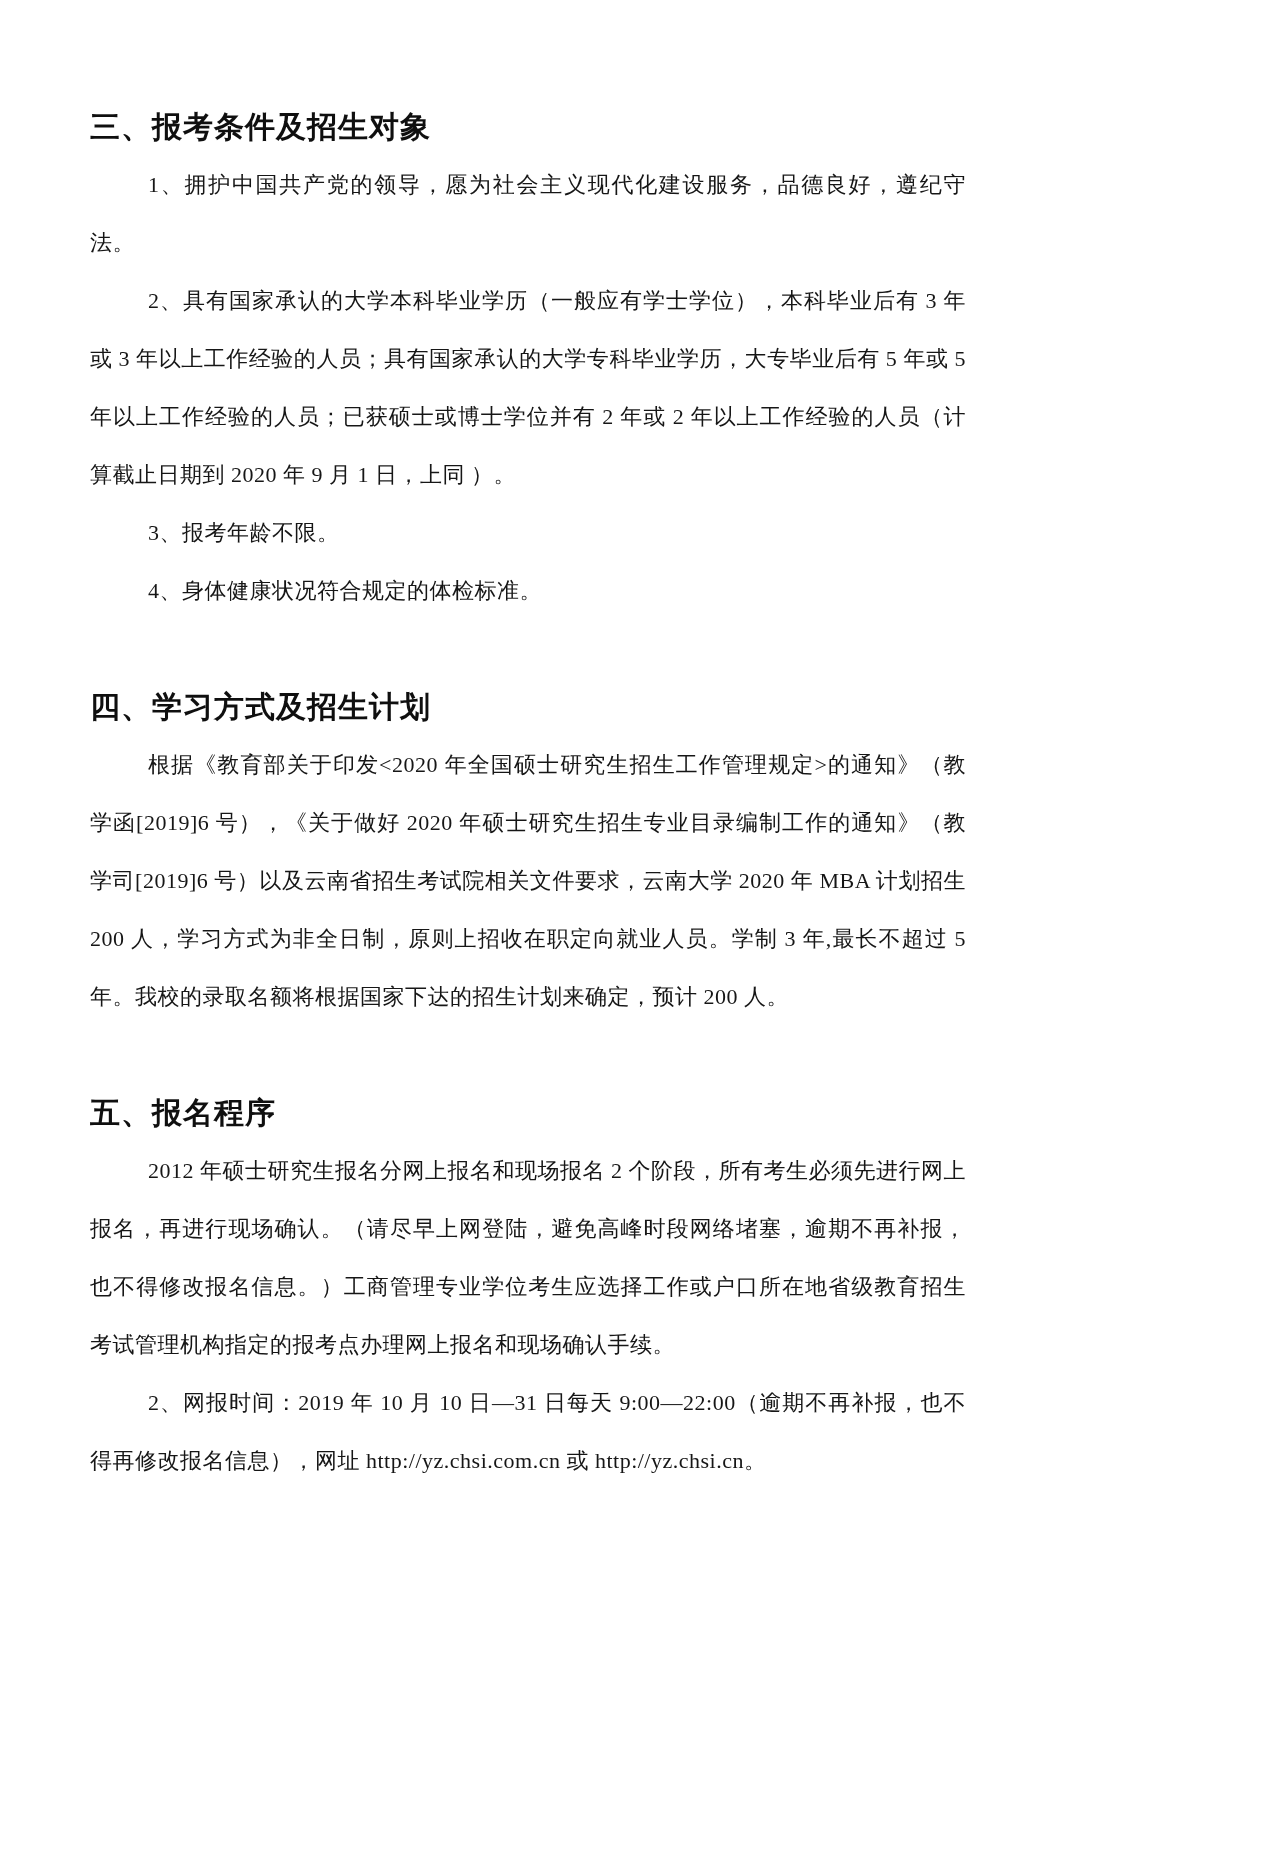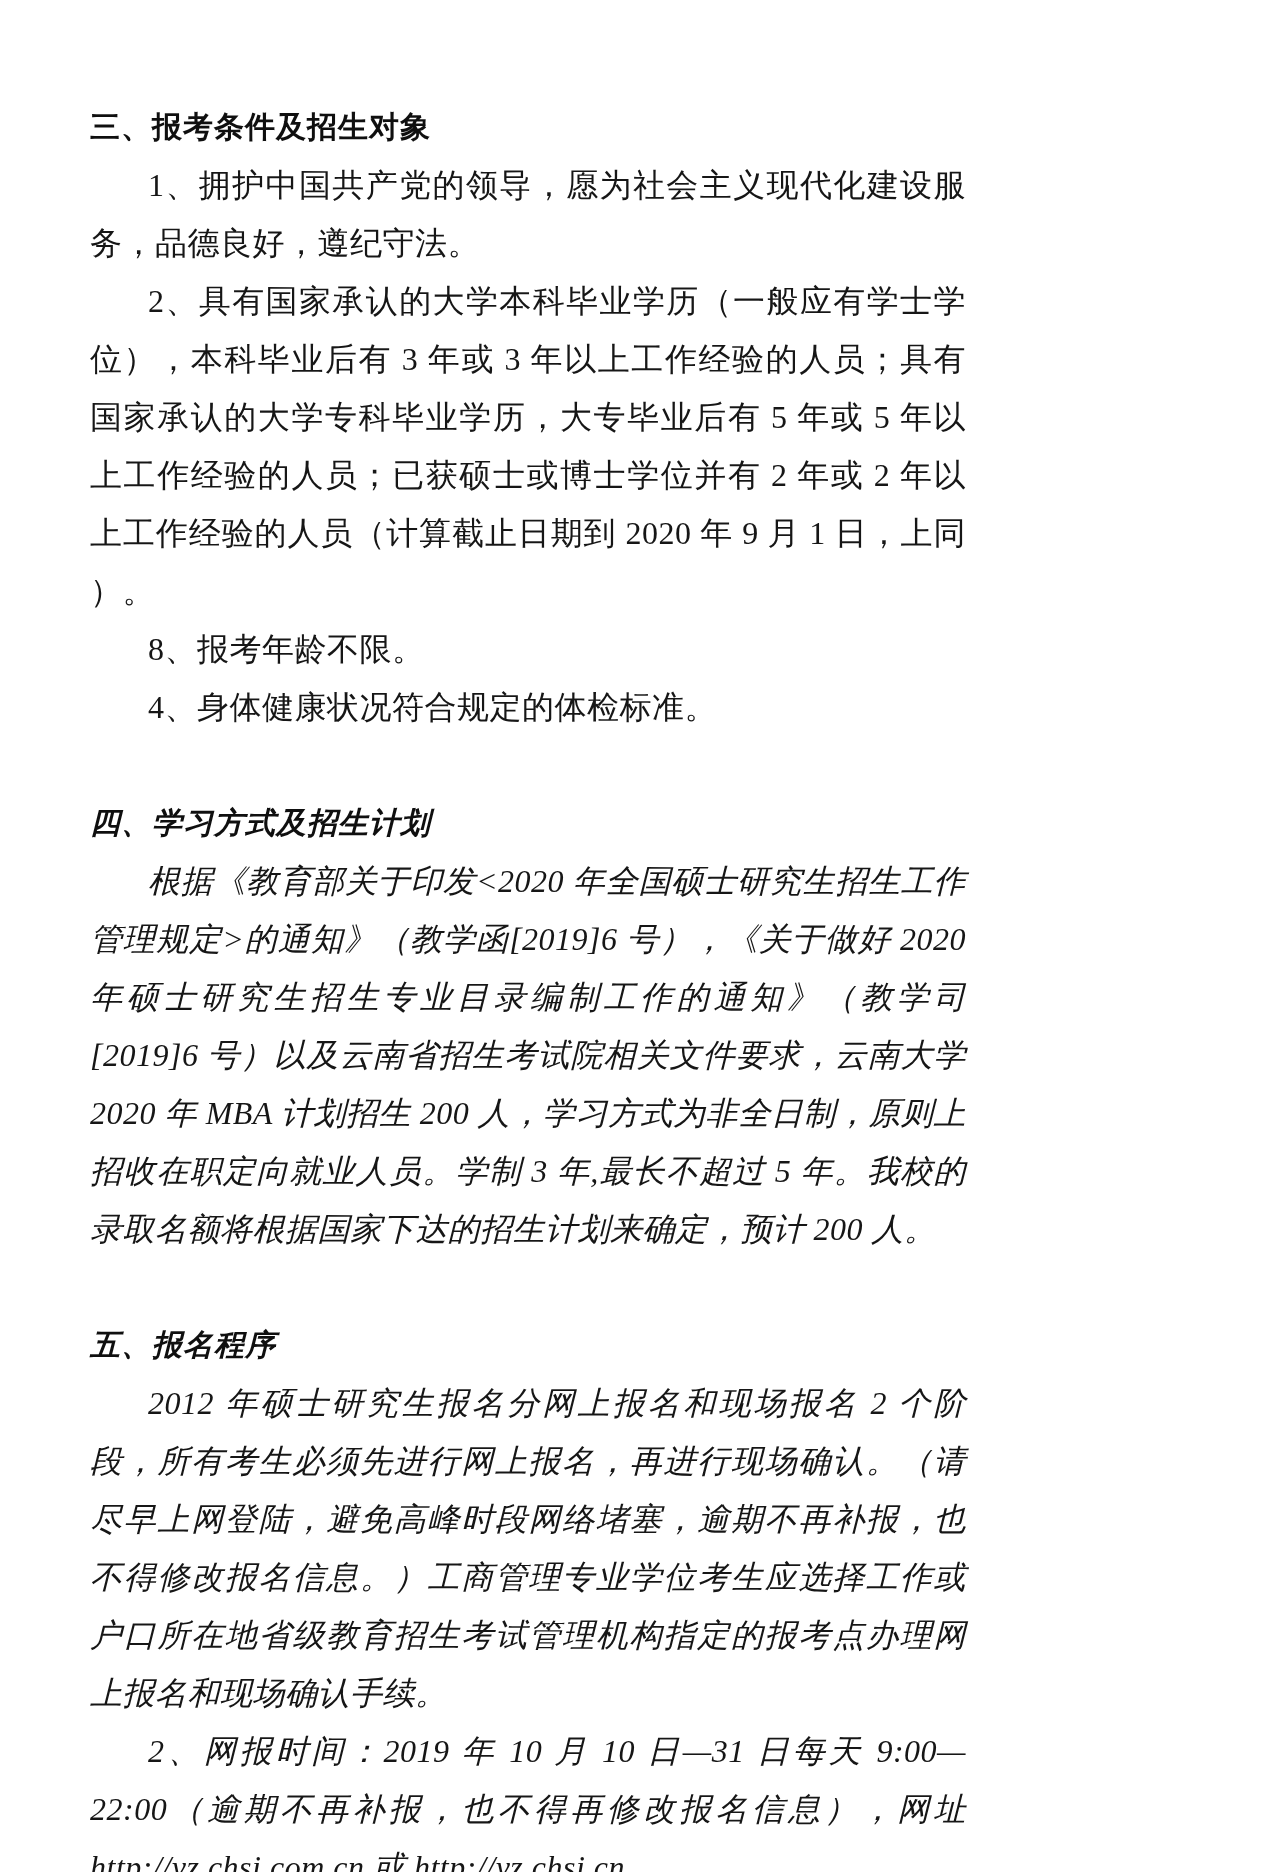--- a/index.html
+++ b/index.html
@@ -16,51 +16,50 @@
     box-sizing: border-box;
     width: 1056px;
     height: 1872px;
     padding: 98px 90px 0 90px;
     background: #ffffff;
     color: #141414;
     overflow: hidden;
   }
   .doc-section + .doc-section {
     margin-top: 58px;
-    font-style: italic;
   }
   .sec-heading {
     font-family: "Liberation Sans", "DejaVu Sans", sans-serif;
     font-weight: bold;
     font-size: 30px;
     line-height: 58px;
     letter-spacing: 1px;
     margin: 0;
     color: #0f0f0f;
   }
   .doc-para {
     font-family: "Liberation Serif", "DejaVu Serif", serif;
-    font-size: 32px;
+    font-size: 22px;
     line-height: 58px;
     letter-spacing: 0.5px;
     margin: 0;
     text-align: justify;
     text-indent: 58px;
     color: #161616;
   }
 </style>
 </head>
 <body>
 
 <div class="page">
     <section class="doc-section">
       <h2 class="sec-heading">三、报考条件及招生对象</h2>
       <p class="doc-para">1、拥护中国共产党的领导，愿为社会主义现代化建设服务，品德良好，遵纪守法。</p>
       <p class="doc-para">2、具有国家承认的大学本科毕业学历（一般应有学士学位），本科毕业后有 3 年或 3 年以上工作经验的人员；具有国家承认的大学专科毕业学历，大专毕业后有 5 年或 5 年以上工作经验的人员；已获硕士或博士学位并有 2 年或 2 年以上工作经验的人员（计算截止日期到 2020 年 9 月 1 日，上同 ）。</p>
-      <p class="doc-para">8、报考年龄不限。</p>
+      <p class="doc-para">3、报考年龄不限。</p>
       <p class="doc-para">4、身体健康状况符合规定的体检标准。</p>
     </section>
     <section class="doc-section">
       <h2 class="sec-heading">四、学习方式及招生计划</h2>
       <p class="doc-para">根据《教育部关于印发&lt;2020 年全国硕士研究生招生工作管理规定&gt;的通知》（教学函[2019]6 号），《关于做好 2020 年硕士研究生招生专业目录编制工作的通知》（教学司[2019]6 号）以及云南省招生考试院相关文件要求，云南大学 2020 年 MBA 计划招生 200 人，学习方式为非全日制，原则上招收在职定向就业人员。学制 3 年,最长不超过 5 年。我校的录取名额将根据国家下达的招生计划来确定，预计 200 人。</p>
     </section>
     <section class="doc-section">
       <h2 class="sec-heading">五、报名程序</h2>
       <p class="doc-para">2012 年硕士研究生报名分网上报名和现场报名 2 个阶段，所有考生必须先进行网上报名，再进行现场确认。（请尽早上网登陆，避免高峰时段网络堵塞，逾期不再补报，也不得修改报名信息。）工商管理专业学位考生应选择工作或户口所在地省级教育招生考试管理机构指定的报考点办理网上报名和现场确认手续。</p>
       <p class="doc-para">2、网报时间：2019 年 10 月 10 日—31 日每天 9:00—22:00（逾期不再补报，也不得再修改报名信息），网址 http://yz.chsi.com.cn 或 http://yz.chsi.cn。</p>

